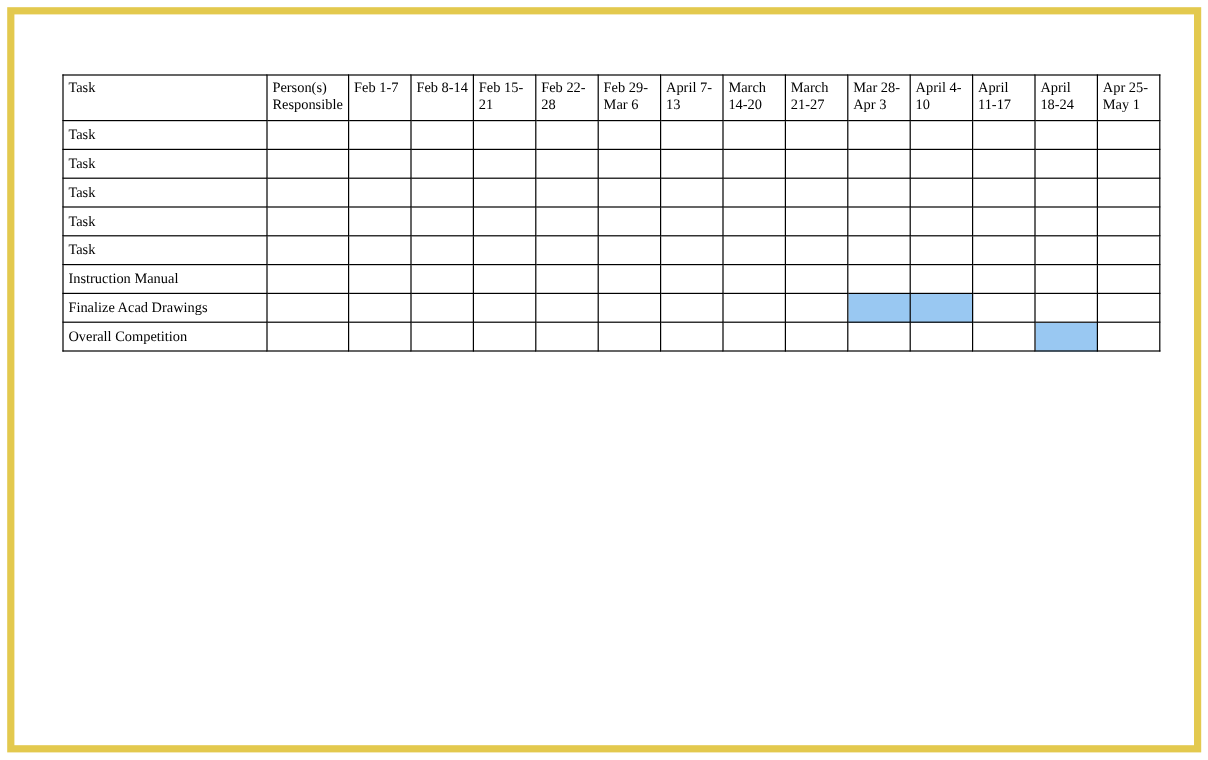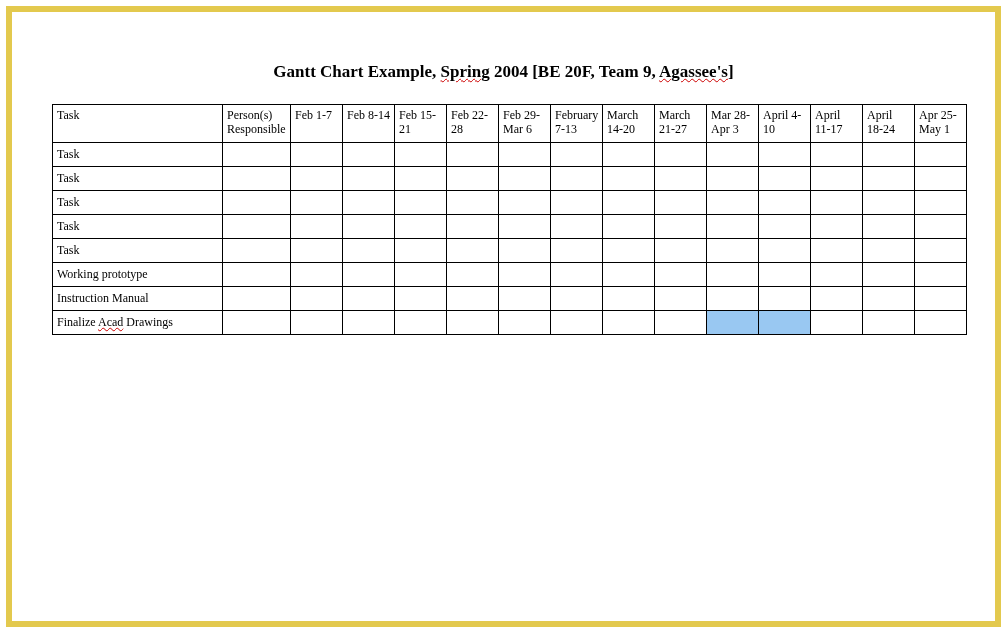--- a/index.html
+++ b/index.html
@@ -53,35 +53,31 @@
     }
     table.gantt thead th.task-h {
       text-align: left;
       vertical-align: top;
     }
     col.task-col { width: 170px; }
     col.person-col { width: 68px; }
     col.week-col { width: 52px; }
     td.filled { background: #99c8f2; }
     .task-label .underline-red {
-      text-decoration: underline;
       text-decoration-color: #c00;
       text-decoration-style: wavy;
       text-decoration-thickness: 1px;
       margin-top: 36px;
     }
   </style>
 </head>
 <body>
 
 <div class="frame">
 
-  <div class="title">
-    <span>Gantt Chart Example, </span><span class="underline-red">Spring</span><span> 2004 [BE 20F, Team 9, </span><span class="underline-red">Agassee's</span><span>]</span>
-  </div>
 
   <table class="gantt">
     <colgroup>
       <col class="task-col">
         <col class="person-col">
       <col class="week-col">
         <col class="week-col">
         <col class="week-col">
         <col class="week-col">
       <col class="week-col">
@@ -96,21 +92,21 @@
     </colgroup>
     <thead>
       <tr>
         <th class="task-h">Task</th>
         <th>Person(s) Responsible</th>
         <th>Feb 1-7</th>
         <th>Feb 8-14</th>
         <th>Feb 15-21</th>
         <th>Feb 22-28</th>
         <th>Feb 29- Mar 6</th>
-        <th>February 7-13</th>
+        <th>April 7-13</th>
         <th>March 14-20</th>
         <th>March 21-27</th>
         <th>Mar 28- Apr 3</th>
         <th>April 4-10</th>
         <th>April 11-17</th>
         <th>April 18-24</th>
         <th>Apr 25- May 1</th>
       </tr>
     </thead>
     <tbody id="gantt-body">
@@ -193,37 +189,20 @@
           <td></td>
           <td></td>
           <td></td>
           <td></td>
           <td></td>
           <td></td>
           <td></td>
           <td></td>
         </tr>
         <tr>
-          <td class="task-label">Working prototype</td>
-          <td></td>
-          <td></td>
-          <td></td>
-          <td></td>
-          <td></td>
-          <td></td>
-          <td></td>
-          <td></td>
-          <td></td>
-          <td></td>
-          <td></td>
-          <td></td>
-          <td></td>
-          <td></td>
-        </tr>
-        <tr>
           <td class="task-label">Instruction Manual</td>
           <td></td>
           <td></td>
           <td></td>
           <td></td>
           <td></td>
           <td></td>
           <td></td>
           <td></td>
           <td></td>
@@ -243,16 +222,33 @@
           <td></td>
           <td></td>
           <td></td>
           <td></td>
           <td class="filled"></td>
           <td class="filled"></td>
           <td></td>
           <td></td>
           <td></td>
         </tr>
+        <tr>
+          <td class="task-label">Overall Competition</td>
+          <td></td>
+          <td></td>
+          <td></td>
+          <td></td>
+          <td></td>
+          <td></td>
+          <td></td>
+          <td></td>
+          <td></td>
+          <td></td>
+          <td></td>
+          <td></td>
+          <td class="filled"></td>
+          <td></td>
+        </tr>
       </tbody>
   </table>
 
 </div>
 
 </body></html>

